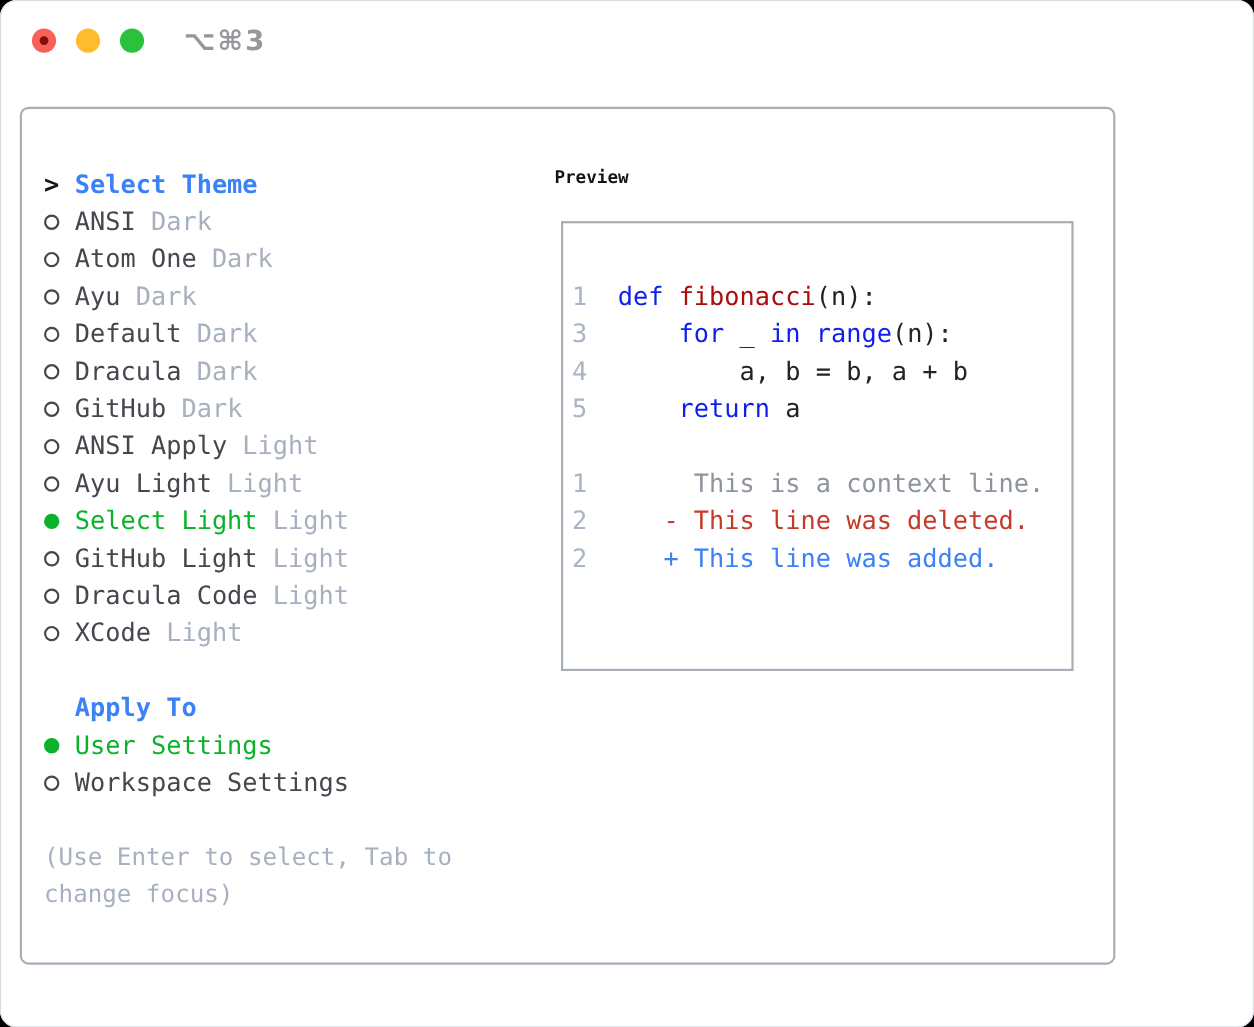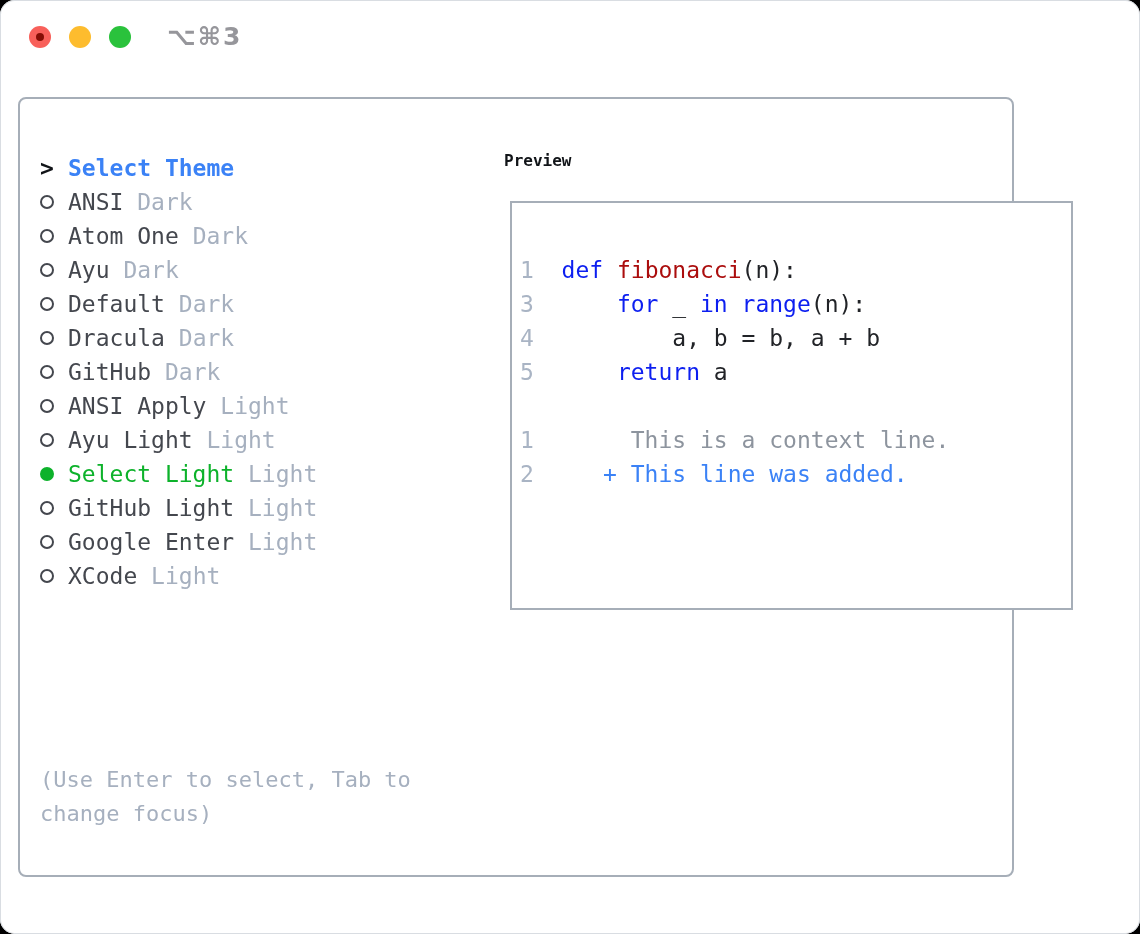--- a/index.html
+++ b/index.html
@@ -57,21 +57,21 @@
     position:absolute; width:430px;
     font-size:22px; line-height:34px; color:#a6b0bf;
   }
   
   .preview-title {
     position:absolute; font-size:16px; font-weight:bold; color:#111418;
     line-height:34px;
   }
   .preview-box {
     position:absolute; left:490px; top:102px;
-    width:563px; height:409px; box-sizing:border-box;
+    width:466px; height:409px; box-sizing:border-box;
     border:2px solid #a6aeb8; background:#ffffff;
     padding:50px 0 0 8px; overflow:hidden;
   }
   .pline { height:34px; line-height:34px; font-size:23px; white-space:pre; }
   .gutter { display:inline-block; width:3ch; color:#a9b4c4; }
   .tok-plain { color:#212327; }
   .tok-kw    { color:#0d1ff0; }
   .tok-fn    { color:#ab0d0d; }
   .tok-ctx   { color:#8d949e; }
   .tok-del   { color:#c53b2b; }
@@ -101,33 +101,42 @@
     <div class="row theme-row"><span class="marker"><span class="radio"></span></span><span class="t-name">ANSI</span><span class="t-variant">Dark</span></div>
         <div class="row theme-row"><span class="marker"><span class="radio"></span></span><span class="t-name">Atom One</span><span class="t-variant">Dark</span></div>
         <div class="row theme-row"><span class="marker"><span class="radio"></span></span><span class="t-name">Ayu</span><span class="t-variant">Dark</span></div>
         <div class="row theme-row"><span class="marker"><span class="radio"></span></span><span class="t-name">Default</span><span class="t-variant">Dark</span></div>
         <div class="row theme-row"><span class="marker"><span class="radio"></span></span><span class="t-name">Dracula</span><span class="t-variant">Dark</span></div>
         <div class="row theme-row"><span class="marker"><span class="radio"></span></span><span class="t-name">GitHub</span><span class="t-variant">Dark</span></div>
         <div class="row theme-row"><span class="marker"><span class="radio"></span></span><span class="t-name">ANSI Apply</span><span class="t-variant">Light</span></div>
         <div class="row theme-row"><span class="marker"><span class="radio"></span></span><span class="t-name">Ayu Light</span><span class="t-variant">Light</span></div>
         <div class="row theme-row selected"><span class="marker"><span class="radio"></span></span><span class="t-name">Select Light</span><span class="t-variant">Light</span></div>
         <div class="row theme-row"><span class="marker"><span class="radio"></span></span><span class="t-name">GitHub Light</span><span class="t-variant">Light</span></div>
-        <div class="row theme-row"><span class="marker"><span class="radio"></span></span><span class="t-name">Google Enter</span><span class="t-variant">Light</span></div>
+        <div class="row theme-row"><span class="marker"><span class="radio"></span></span><span class="t-name">Dracula Code</span><span class="t-variant">Light</span></div>
         <div class="row theme-row"><span class="marker"><span class="radio"></span></span><span class="t-name">XCode</span><span class="t-variant">Light</span></div>
       </div>
 
+    <div class="col-block" style="left:20px; top:528px;">
+      <div class="row">
+        <span class="marker"></span><span class="hdr">Apply To</span>
+      </div>
+
+    <div class="row selected"><span class="marker"><span class="radio"></span></span><span class="apply-label">User Settings</span></div>
+        <div class="row"><span class="marker"><span class="radio"></span></span><span class="apply-label">Workspace Settings</span></div>
+      </div>
 
     <div class="hint" style="left:20px; top:664px;">(Use Enter to select, Tab to change focus)</div>
 
     <div class="preview-title" style="left:484px; top:45px;">Preview</div>
     <div class="preview-box">
 
     <div class="pline"><span class="gutter">1</span><span class="tok-kw">def</span><span class="tok-plain"> </span><span class="tok-fn">fibonacci</span><span class="tok-plain">(n):</span></div>
         <div class="pline"><span class="gutter">3</span><span class="tok-plain">    </span><span class="tok-kw">for</span><span class="tok-plain"> _ </span><span class="tok-kw">in</span><span class="tok-plain"> </span><span class="tok-kw">range</span><span class="tok-plain">(n):</span></div>
         <div class="pline"><span class="gutter">4</span><span class="tok-plain">        a, b = b, a + b</span></div>
         <div class="pline"><span class="gutter">5</span><span class="tok-plain">    </span><span class="tok-kw">return</span><span class="tok-plain"> a</span></div>
         <div class="pline"><span class="gutter"></span></div>
         <div class="pline"><span class="gutter">1</span><span class="tok-ctx">     This is a context line.</span></div>
+        <div class="pline"><span class="gutter">2</span><span class="tok-del">   - This line was deleted.</span></div>
         <div class="pline"><span class="gutter">2</span><span class="tok-add">   + This line was added.</span></div>
       </div>
 
   </div>
 </div>
 
 </body></html>

